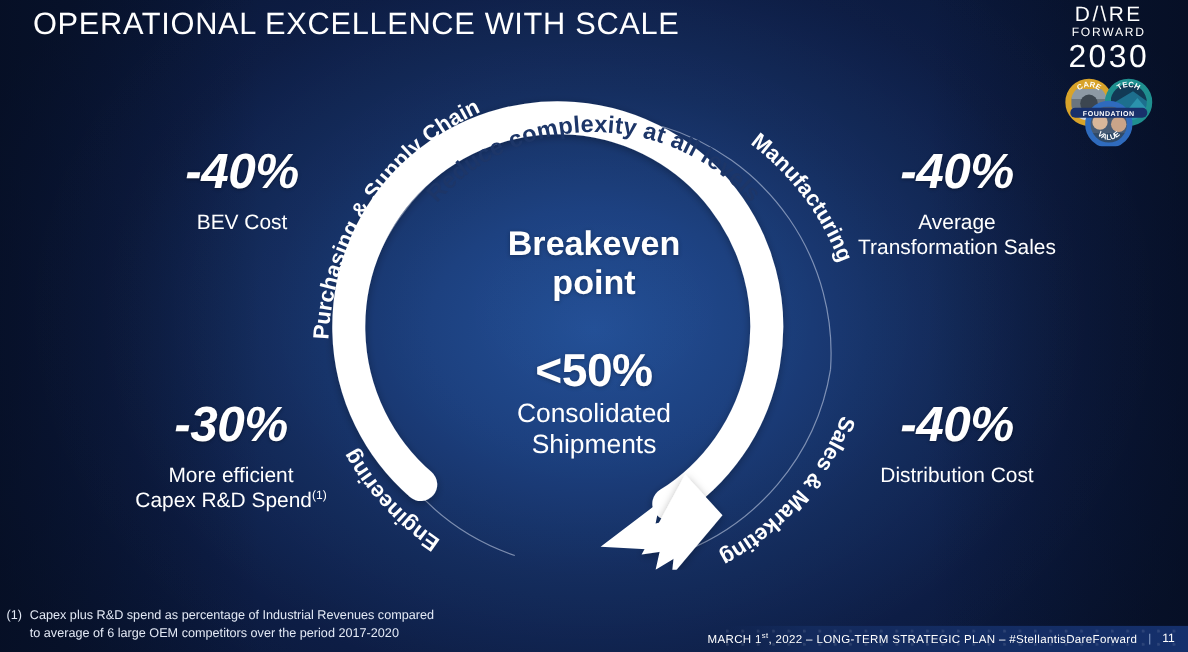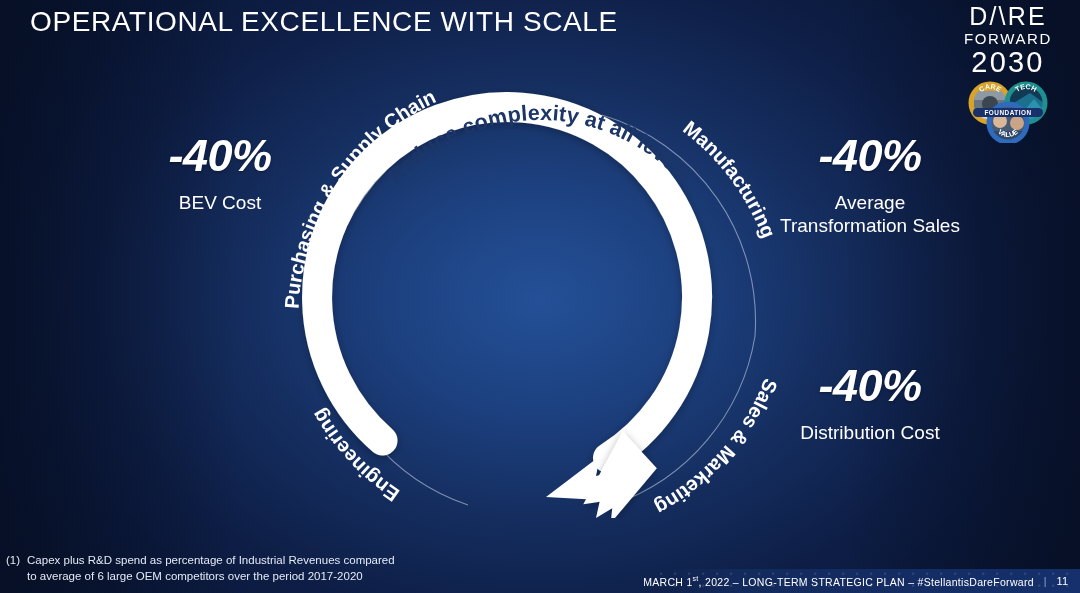--- a/index.html
+++ b/index.html
@@ -48,28 +48,28 @@
   .logo-block {
     position: absolute;
     right: 16px;
     top: 4px;
     width: 112px;
     text-align: center;
     z-index: 6;
     line-height: 1;
   }
   .logo-dare {
-    font-size: 25px;
+    font-size: 19px;
     font-weight: 400;
     color: #ffffff;
     letter-spacing: 2.2px;
     display: block;
   }
   .logo-forward {
-    font-size: 15px;
+    font-size: 11px;
     font-weight: 400;
     color: #ffffff;
     letter-spacing: 1.6px;
     display: block;
     margin-top: 2px;
   }
   .logo-year {
     font-size: 29px;
     font-weight: 300;
     color: #ffffff;
@@ -311,20 +311,25 @@
     <span class="value">-40%</span>
     <span class="label">BEV Cost</span>
   </div>
 
   <div class="metric" id="metric-transform">
     <span class="value">-40%</span>
     <span class="label">Average
 Transformation Sales</span>
   </div>
 
+  <div class="metric" id="metric-capex">
+    <span class="value">-30%</span>
+    <span class="label"><span>More efficient
+Capex R&amp;D Spend</span><span class="fn">(1)</span></span>
+  </div>
 
   <div class="metric" id="metric-distrib">
     <span class="value">-40%</span>
     <span class="label">Distribution Cost</span>
   </div>
 
   <svg id="diagram" viewBox="0 0 524 470">
     <defs>
 
       <path id="ringArcPath" d="M 104.5 392.5 A 190 190 0 1 1 330 410" fill="none"></path>
@@ -373,20 +378,27 @@
       <textPath href="#lblManufacturing" startOffset="50%" text-anchor="middle">Manufacturing</textPath>
     </text>
     <text class="curve-label">
       <textPath href="#lblSales" startOffset="50%" text-anchor="middle">Sales &amp; Marketing</textPath>
     </text>
     <text class="curve-label">
       <textPath href="#lblEngineering" startOffset="50%" text-anchor="middle">Engineering</textPath>
     </text>
   </svg>
 
+  <div class="center-text">
+    <span class="bp">Breakeven
+point</span>
+    <span class="pct">&lt;50%</span>
+    <span class="sub">Consolidated
+Shipments</span>
+  </div>
 
   <div class="footnote">
     <span class="marker">(1)</span>
     <span class="body">Capex plus R&amp;D spend as percentage of Industrial Revenues compared
 to average of 6 large OEM competitors over the period 2017-2020</span>
   </div>
 
   <div class="footer-bar">
     <span class="footer-text"><span>MARCH 1</span><span class="sup">st</span><span>, 2022 – LONG-TERM STRATEGIC PLAN – #StellantisDareForward</span></span>
     <span class="footer-sep">|</span>

